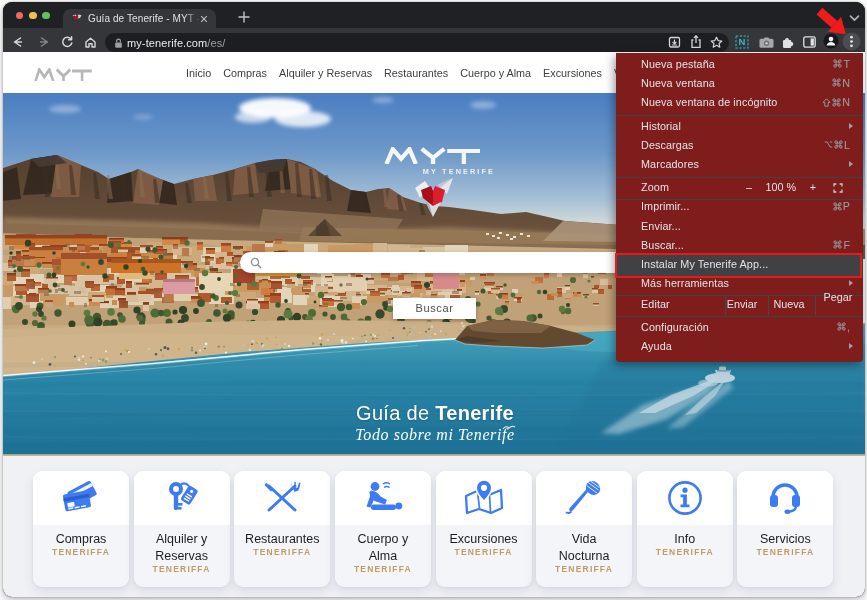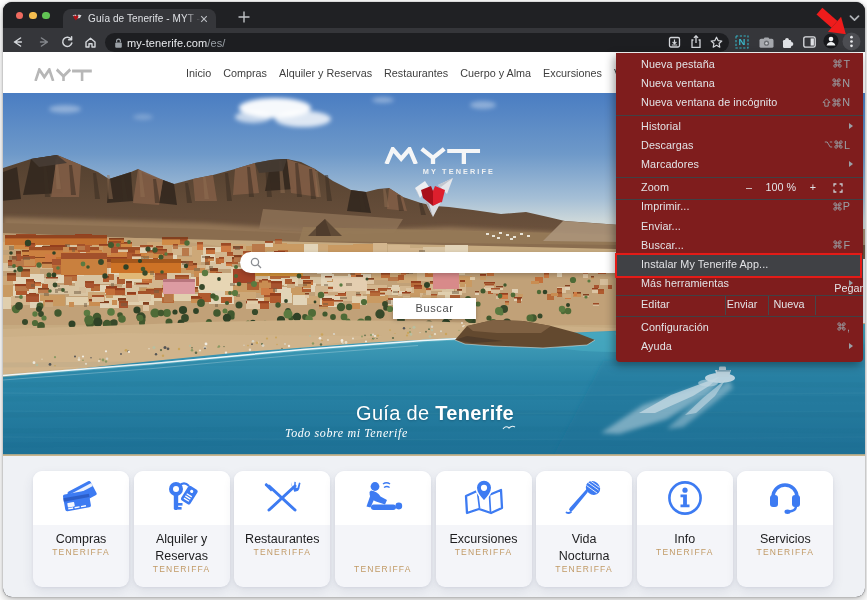--- a/index.html
+++ b/index.html
@@ -20,28 +20,28 @@
 #nav{position:absolute;left:183px;top:0;height:41px;display:flex;align-items:center;gap:12px;
  font-size:10.8px;color:#3e3e3e;white-space:nowrap}
 .hero{position:absolute;left:0;top:41px}
 #searchpill{position:absolute;left:237px;top:200px;width:386px;height:21px;border-radius:10.5px;background:#fff;
  box-shadow:0 2px 5px rgba(0,0,0,.22)}
 #buscar{position:absolute;left:390px;top:246px;width:83px;height:21px;border-radius:0;background:#fff;
  box-shadow:0 1px 4px rgba(0,0,0,.25);font-size:11px;color:#4d4d4d;text-align:center;line-height:21px;letter-spacing:.6px}
 #guia{position:absolute;left:232px;top:350px;width:400px;text-align:center;color:#fff;font-size:20px;font-weight:300;
  letter-spacing:.3px;text-shadow:0 1px 2px rgba(0,30,50,.25)}
 #guia b{font-weight:700}
-#script{position:absolute;left:282px;top:374px;width:300px;color:#fff;
- font-family:"Liberation Serif",serif;font-style:italic;font-size:12px;letter-spacing:.6px}
+#script{position:absolute;left:282px;top:374px;width:300px;text-align:center;color:#fff;
+ font-family:"Liberation Serif",serif;font-style:italic;font-size:16px;letter-spacing:.6px}
 .card{position:absolute;top:419px;width:96px;height:116px;border-radius:9px;background:#f4f5f9;
  box-shadow:0 5px 12px rgba(50,60,100,.10),0 1px 3px rgba(50,60,100,.07)}
 .card .ic{position:absolute;left:0;top:0;width:100%;height:54px;background:#fff;border-radius:9px 9px 0 0;
  display:flex;align-items:center;justify-content:center}
 .card .tt{position:absolute;left:0;top:60px;width:100%;text-align:center;font-size:12.5px;color:#1d1d1f;line-height:16.5px}
-.card .tf{position:absolute;left:0;width:100%;text-align:center;font-size:8.5px;color:#c19a66;letter-spacing:1.2px;font-weight:normal}
+.card .tf{position:absolute;left:0;width:100%;text-align:center;font-size:8.5px;color:#c19a66;letter-spacing:1.2px;font-weight:bold}
 #menu{position:absolute;left:613px;top:51px;width:247px;height:309px;background:#7f1d1d;
  box-shadow:-2px 3px 10px rgba(0,0,0,.4);font-size:10.8px;color:#e2e3e6;border-radius:0 0 4px 4px}
 .mi{position:absolute;left:25px;white-space:nowrap;letter-spacing:.1px}
 .ms{position:absolute;right:13px;color:#9aa0a6;display:flex;align-items:center;gap:1px}
 .sep{position:absolute;left:0;width:247px;height:1px;background:#404145}
 .subarr{position:absolute;right:10px;width:0;height:0;border-left:4.5px solid #9aa0a6;border-top:3.8px solid transparent;border-bottom:3.8px solid transparent}
 .vdiv{position:absolute;width:1px;background:#46474b}
 #hirow{position:absolute;left:0px;top:201.5px;width:247px;height:23px;background:#404145}
 #redbox{position:absolute;left:-1.5px;top:200px;width:247px;height:24.5px;border:2.2px solid #e41b17}
 </style></head>
@@ -1448,20 +1448,21 @@
                 <circle cx="13" cy="5.5" r="4.4"></circle>
 <path d="M9 9.5 Q15.5 10.5 18.5 15.5 L25 19 L23 23.5 L14 20.5 Q7 18 7.5 11 Z"></path>
 <path d="M8.5 14 L4.5 25.5 L8.5 26.5 L12 18.5 Z"></path>
 <rect x="9" y="23.5" width="25" height="5.4" rx="2.7"></rect>
                 <circle cx="36.8" cy="25" r="3.4"></circle>
 <path d="M21 3 q3.5 -2.6 7 0" stroke="#3d7bf2" stroke-width="1.5" fill="none"></path>
 <path d="M22 6.5 q2.8 -2 5.6 0" stroke="#3d7bf2" stroke-width="1.3" fill="none"></path>
               </g>
             </svg>
           </div>
+ <div class="tt">Cuerpo y<br>Alma</div>
  <div class="tf" style="top:93px">TENERIFFA</div>
 </div>
 <div class="card" style="left:432.5px">
  <div class="ic">
             <svg width="42" height="38" viewBox="0 0 42 38">
 <path d="M3 17 L14 12 L26 16 L38 11 L39 29 L28 34 L16 30 L4 34 Z" fill="none" stroke="#3d7bf2" stroke-width="2.3" stroke-linejoin="round"></path>
 <path d="M14.5 13 L16.5 29 M26.5 16.5 L27.5 33" stroke="#3d7bf2" stroke-width="1.7"></path>
 <path d="M21 1 a7.8 7.8 0 0 1 7.8 7.8 c0 5.6-7.8 13.4-7.8 13.4 s-7.8-7.8-7.8-13.4 A7.8 7.8 0 0 1 21 1 Z" fill="#3d7bf2" stroke="#fff" stroke-width="1.6"></path>
 <circle cx="21" cy="8.8" r="3.1" fill="#fff"></circle>
             </svg>
@@ -1637,21 +1638,21 @@
           <span>+</span>
         </div>
 <svg class="abs" style="left:217px;top:129.5px" width="10" height="10" viewBox="0 0 10 10">
           <g stroke="#c8cbd0" stroke-width="1.3" fill="none">
             <path d="M1 3.4 V1 H3.4 M6.6 1 H9 V3.4 M9 6.6 V9 H6.6 M3.4 9 H1 V6.6"></path>
           </g>
         </svg>
 <div class="mi" style="top:245.3px">Editar</div>
 <div class="abs" style="top:245.3px;left:101px;width:50px;text-align:center;color:#e2e3e6">Enviar</div>
 <div class="abs" style="top:245.3px;left:148px;width:50px;text-align:center;color:#e2e3e6">Nueva</div>
-<div class="abs" style="top:229px;left:197px;width:50px;text-align:right;color:#e2e3e6">Pegar</div>
+<div class="abs" style="top:238px;left:197px;width:50px;text-align:center;color:#e2e3e6">Pegar</div>
 <div class="vdiv" style="left:109px;top:242.9px;height:18.7px"></div>
 <div class="vdiv" style="left:151.5px;top:242.9px;height:18.7px"></div>
 <div class="vdiv" style="left:198.5px;top:242.9px;height:18.7px"></div>
 <div id="redbox"></div>
       </div>
  <svg class="abs" style="left:806px;top:1px;z-index:99" width="48" height="40" viewBox="0 0 48 40">
 <g transform="rotate(41 24 20)">
           <rect x="6" y="15.6" width="20" height="8.8" fill="#ee1c1c"></rect>
           <polygon points="26,10 26,30 41,20" fill="#ee1c1c"></polygon>
         </g>

